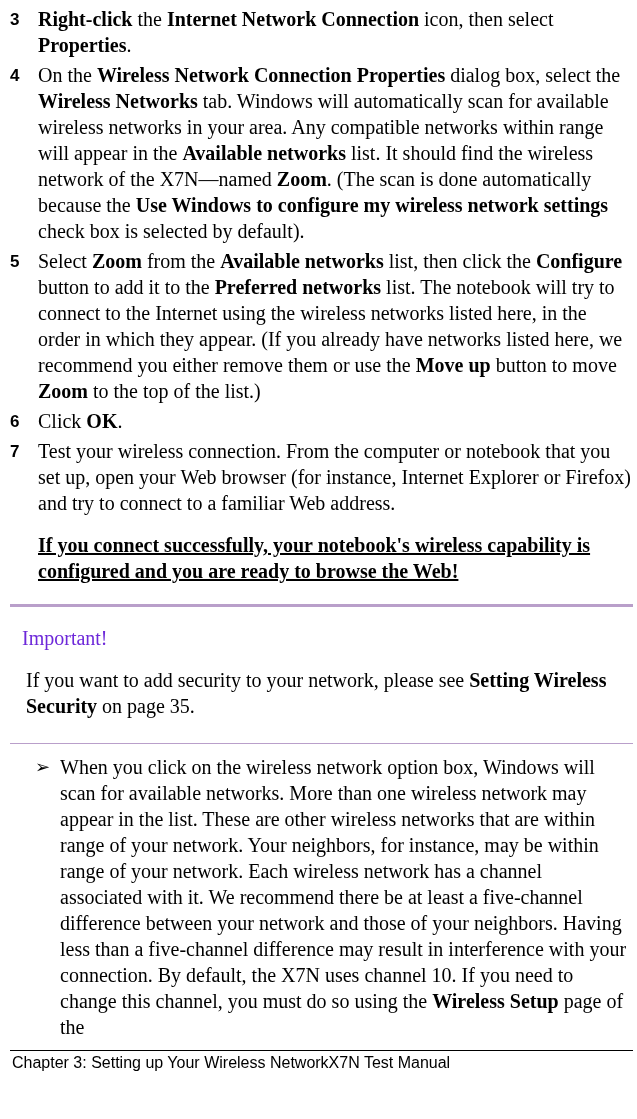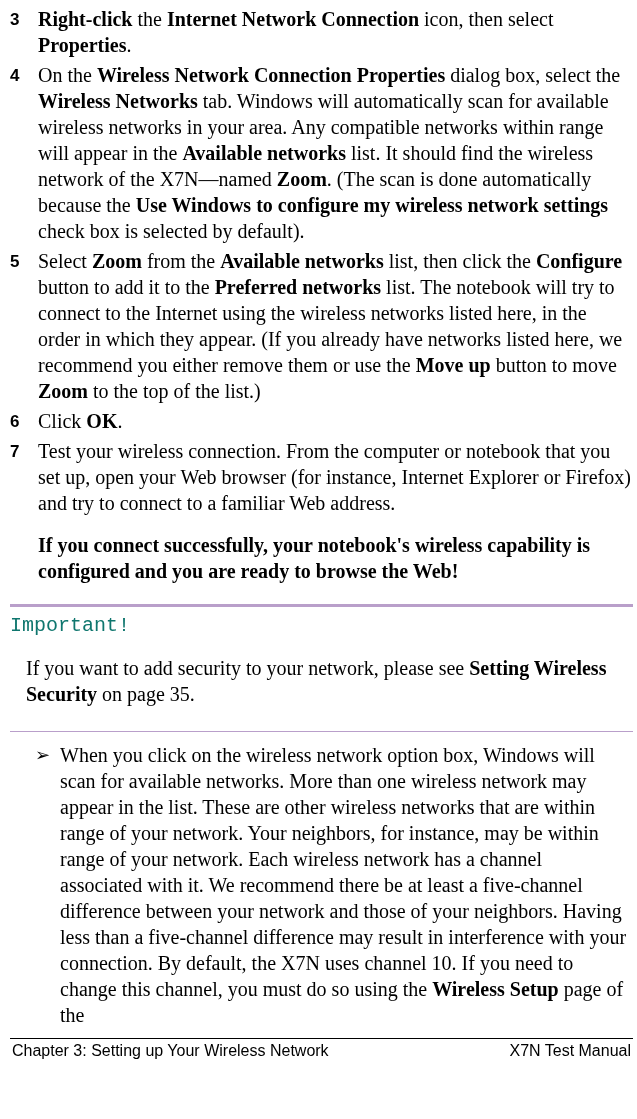--- a/index.html
+++ b/index.html
@@ -40,32 +40,33 @@
     padding-right: 2px;
   }
   .body p {
     margin: 0 0 2px 0;
   }
   .note {
     font-weight: bold;
     margin-top: 14px;
     margin-left: 28px;
     padding-right: 2px;
+    text-decoration: underline;
   }
   .important-box {
     margin: 16px 0 10px 0;
     border-top: 3px solid #b99fca;
     border-bottom: 1px solid #b99fca;
     padding: 6px 4px 8px 0;
   }
   .important-title {
-    font-family: Liberation Mono, monospace;
+    font-family: Liberation Serif, serif;
     font-size: 20px;
-    color: #0f766e;
-    margin: 0;
+    color: #6d28d9;
+    margin: 12px;
   }
   .important-text {
     margin: 16px;
   }
   ul.bullets {
     list-style: none;
     margin: 6px 0 0 0;
     padding: 0;
   }
   ul.bullets > li {
@@ -85,21 +86,20 @@
   }
   hr.footer-rule {
     border: none;
     border-top: 1px solid #000;
     margin: 10px 0 2px 0;
   }
   .footer {
     font-family: Tahoma, Verdana, Arial, sans-serif;
     font-size: 16px;
     display: flex;
-    justify-content: space-between;
     padding: 0 2px;
   }
 </style>
 </head>
 <body>
 
 <div class="page">
 
   <ol class="steps">
     <li>

